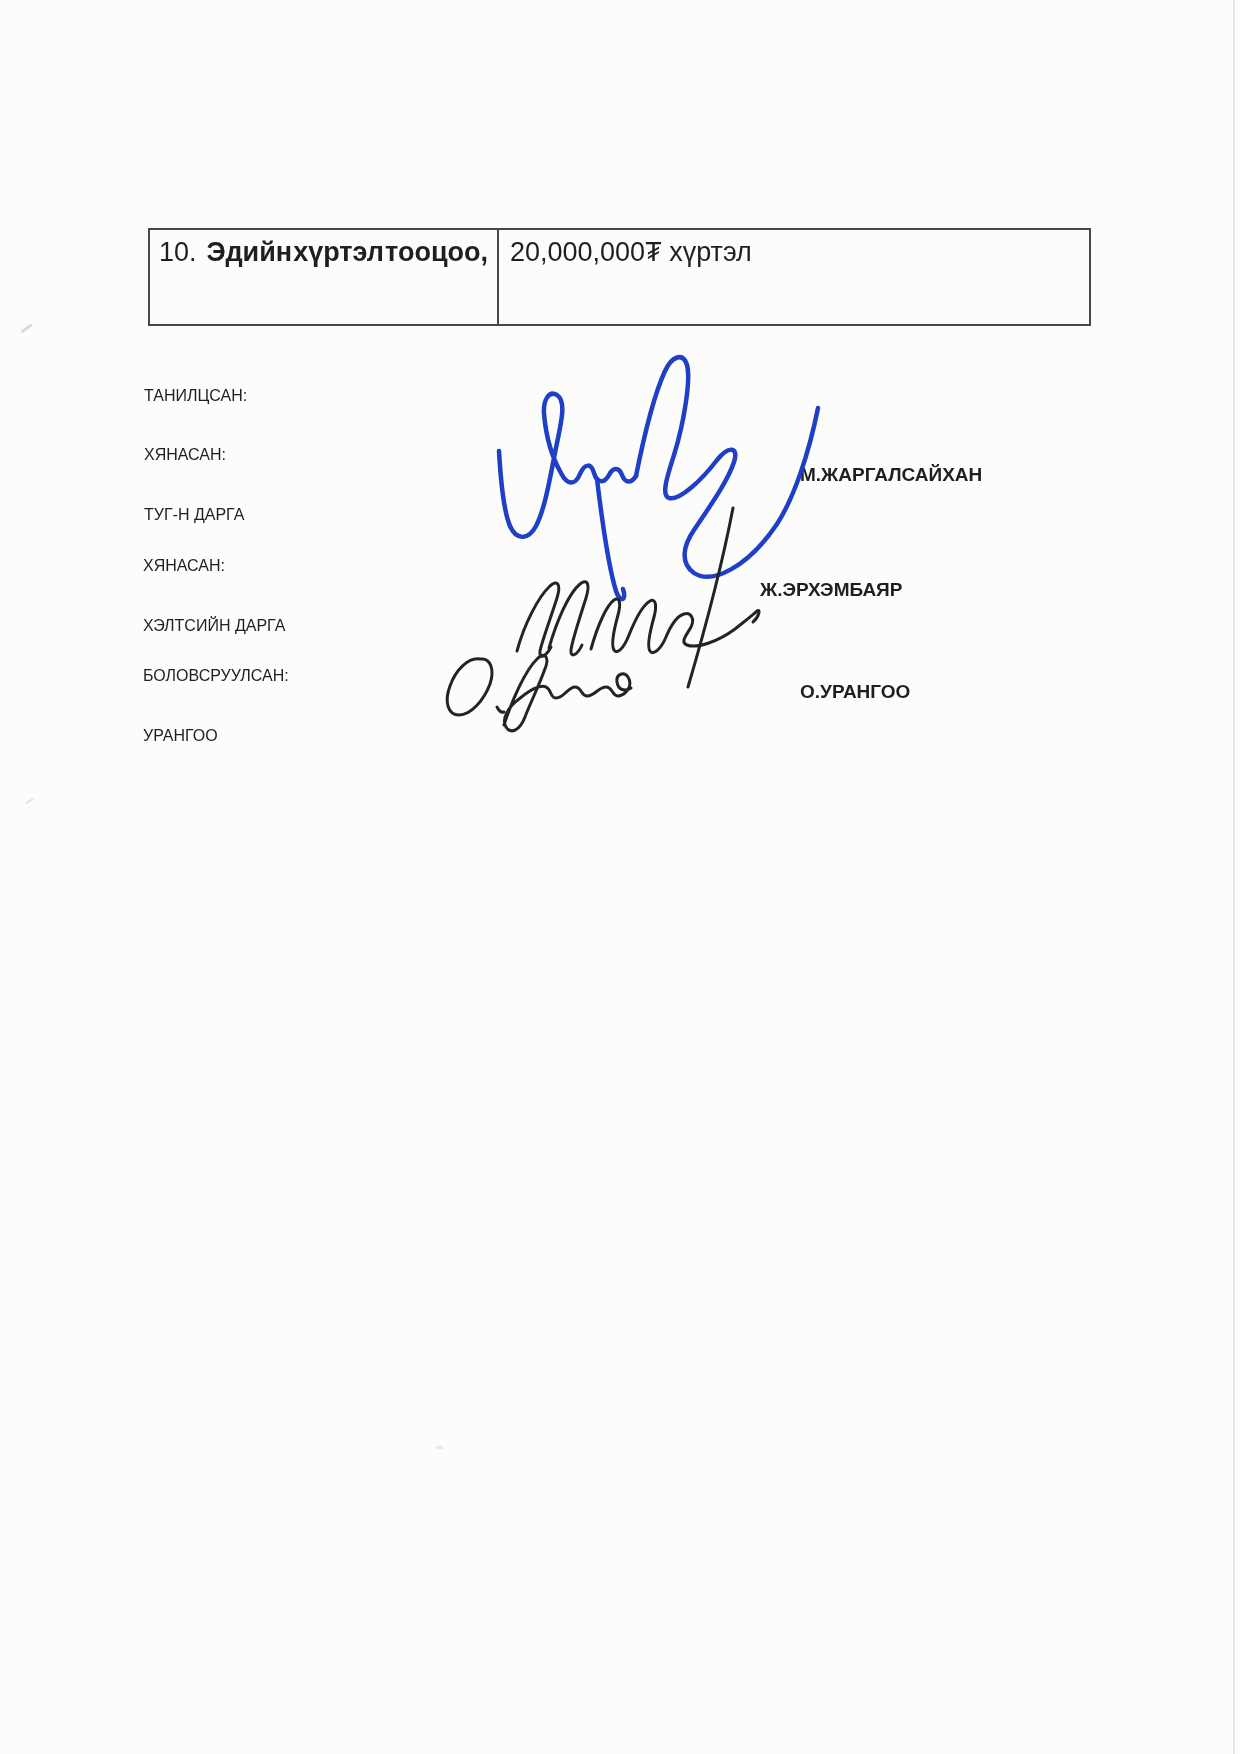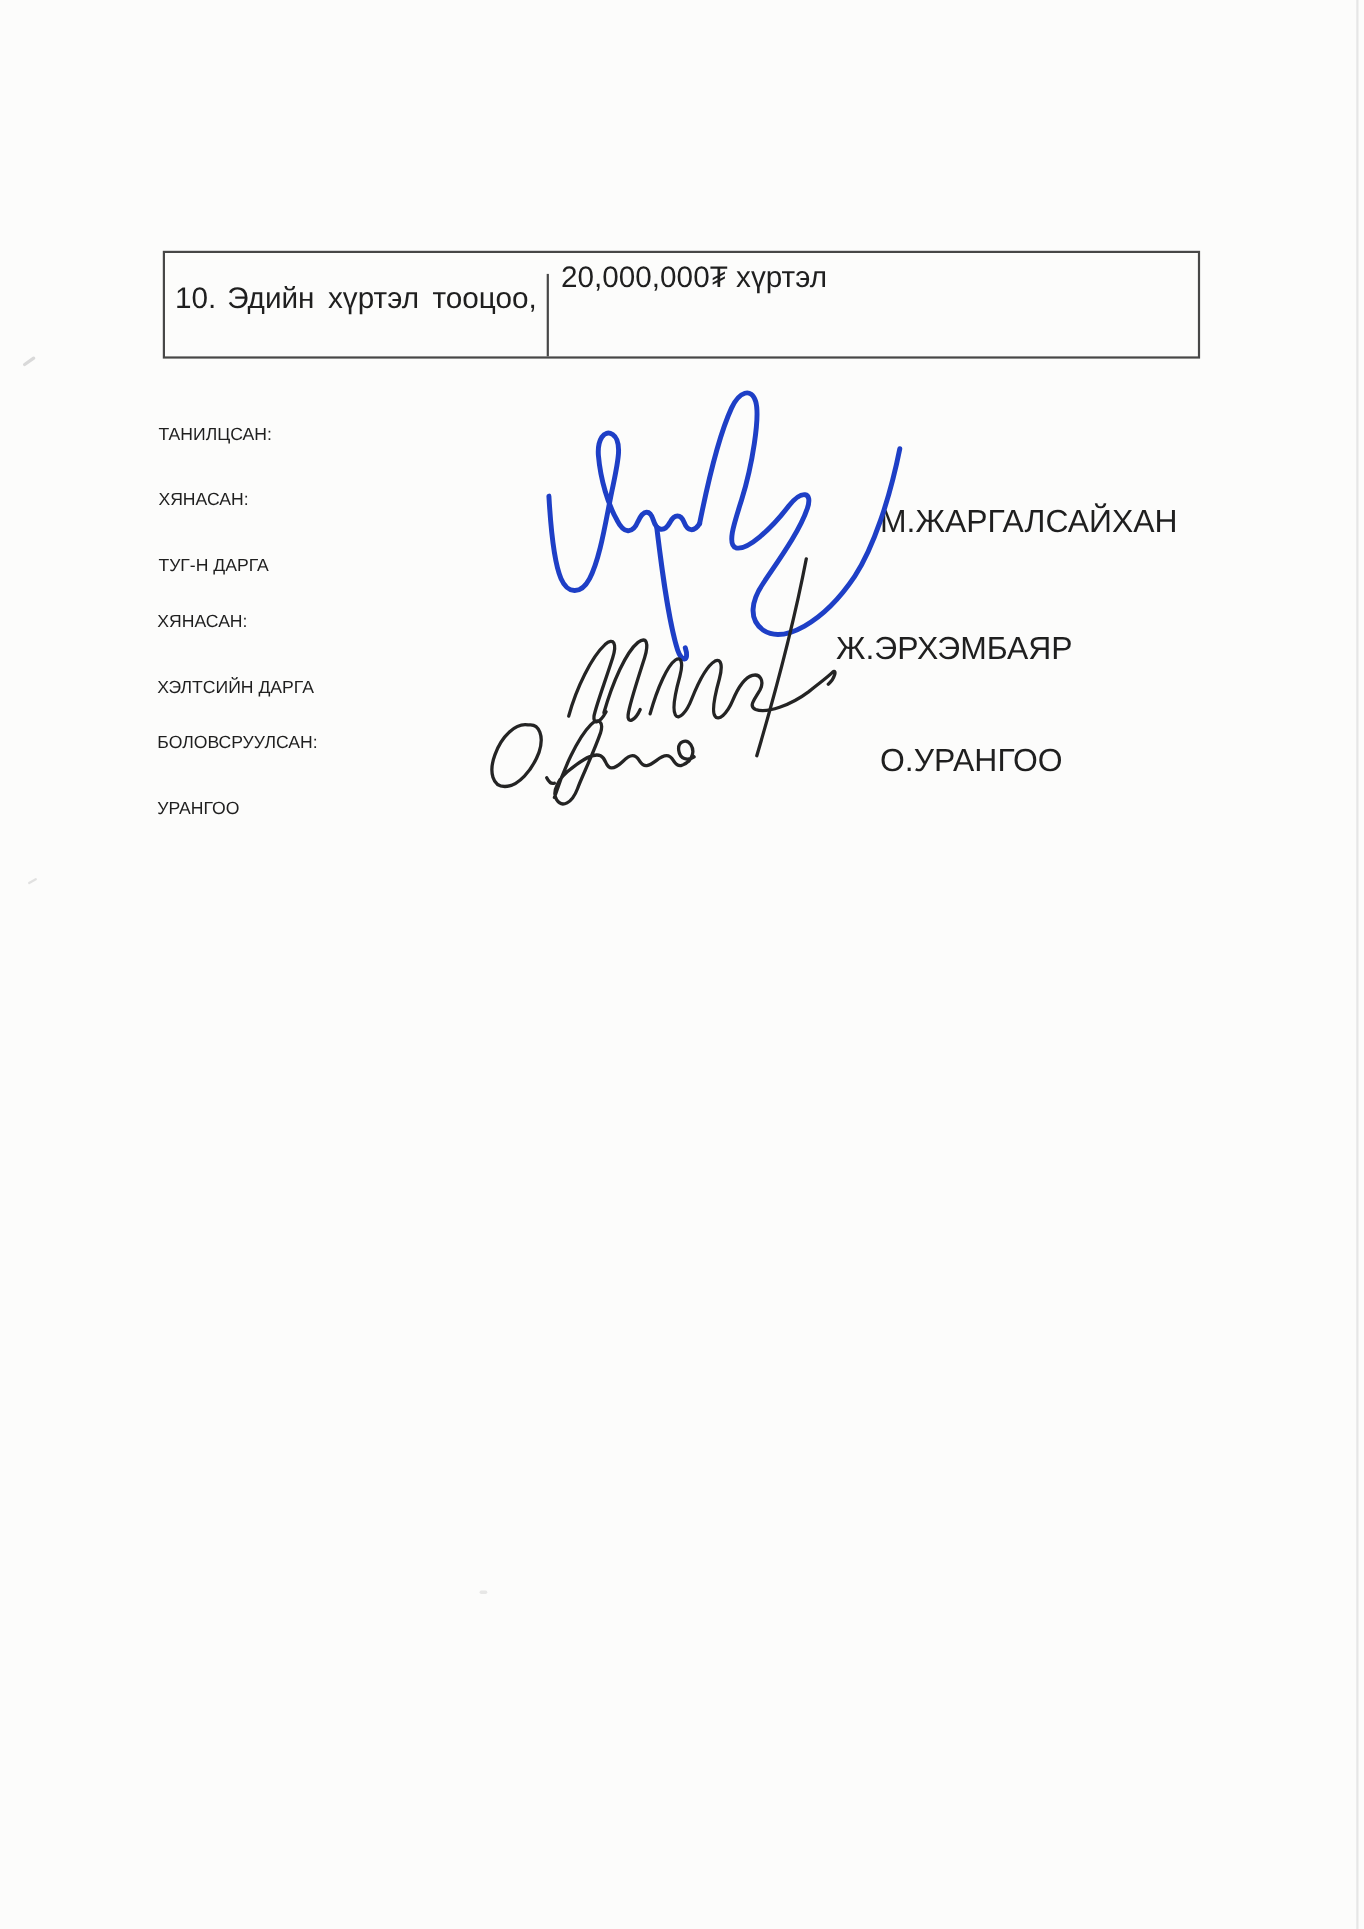--- a/index.html
+++ b/index.html
@@ -19,41 +19,41 @@
     width:943px; height:98px;
     border:2px solid #474747;
     box-sizing:border-box;
     display:flex;
     font-size:27px; line-height:32px;
   }
   .cell-left {
     width:349px; box-sizing:border-box;
     border-right:2px solid #474747;
     padding:6px 8px 0 9px;
-    margin-top:19px;
   }
   .cell-right {
     flex:1;
     padding:6px 10px 0 11px;
   }
   .row-line1 { display:flex; }
   .row-num { margin-right:10px; white-space:nowrap; }
-  .row-words { flex:1; display:flex; justify-content:space-between; padding-right:1px; }
+  .row-words { flex:1; display:flex; justify-content:space-between; padding-right:1px;font-weight:bold; }
   .row-line2 { margin-left:34px; }
 
   
   .lbl {
     position:absolute;
     font-size:16px; line-height:30px;
     white-space:pre-line;
   }
   .name {
     position:absolute;
-    font-size:29px; line-height:30px;
+    font-size:19px; line-height:30px;
     white-space:nowrap;
+    font-weight:bold;
   }
 
   
   .sig-layer { position:absolute; left:0; top:0; pointer-events:none; }
   .sig { fill:none; stroke-linecap:round; stroke-linejoin:round; }
   .sig-blue { stroke-width:4.5px; }
   .sig-black { stroke-width:3px; }
 
   
   .page-edge {

